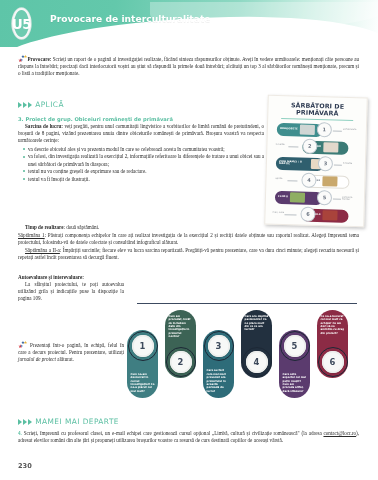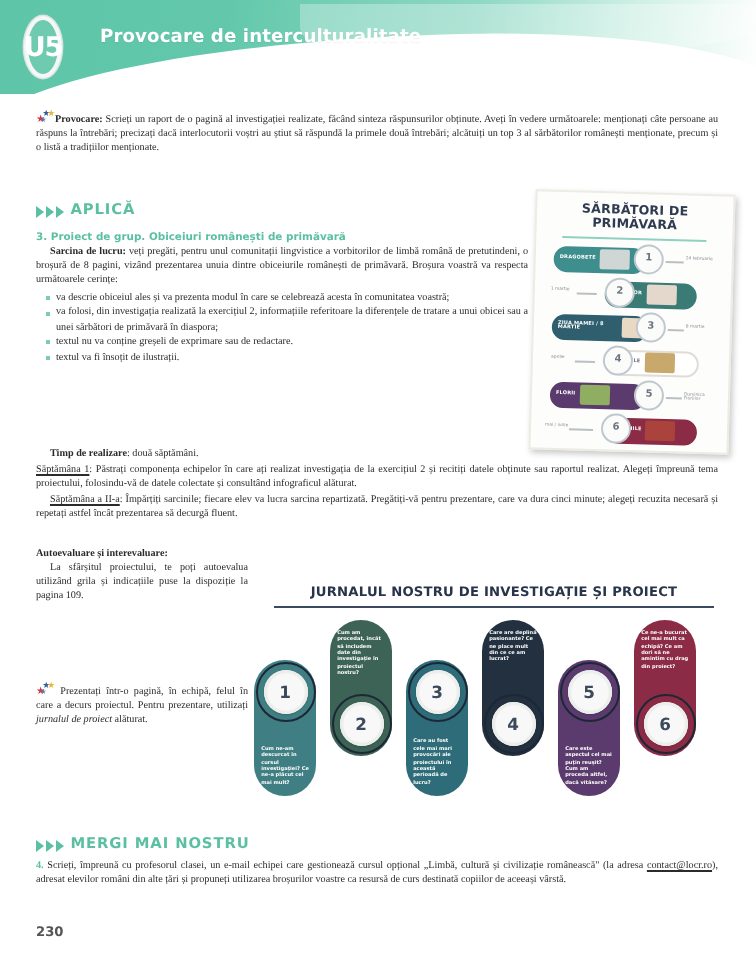--- a/index.html
+++ b/index.html
@@ -73,23 +73,23 @@
   .s4 { left:2.0px; top:3.0px; color:#4a7ebb; font-size:3.6px !important; }
 
   #intro {
     position:absolute; left:18px; top:55px; width:341px;
   }
 
   
   .sec-head {
     position:absolute;
     font-family:"DejaVu Sans", sans-serif;
-    font-weight:bold; font-size:7.4px;
+    font-weight:normal; font-size:7.4px;
     color:#5bbfa2; letter-spacing:.45px;
-    display:flex; align-items:flex-end; gap:3px;
+    display:flex; align-items:center; gap:3px;
   }
   .arrows { display:inline-flex; gap:1.1px; }
   .arrows b {
     display:block; width:0; height:0;
     border-left:4.6px solid #5bbfa2;
     border-top:3.4px solid transparent;
     border-bottom:3.4px solid transparent;
   }
   #head-aplica { left:18px; top:100px; }
   #head-mergi  { left:18px; top:417px; }
@@ -328,21 +328,20 @@
         <span class="thumb" style="background:#a9433b;"></span>
       </div>
       <div class="br-circ" style="left:30px;">6</div>
       <div class="br-lead" style="left:14px;width:12px;"></div>
       <div class="br-note" style="left:2px;">mai / iunie</div>
     </div>
   </div>
 </div>
 
 <div id="journal">
-  <div id="j-title">JURNALUL NOSTRU DE INVESTIGAȚIE ȘI PROIECT</div>
   <div id="j-rule"></div>
 
   <div class="j-card down" style="left:0px;  top:38px; background:#3f7e82;">
     <div class="q">Cum ne-am descurcat în cursul investigației? Ce ne-a plăcut cel mai mult?</div>
   </div>
   <div class="j-ring" style="left:0.5px; top:38.5px;"></div>
   <div class="j-num" style="left:4.5px; top:42.5px;">1</div>
 
   <div class="j-card up" style="left:38px; top:18px; background:#3c6355;">
     <div class="q">Cum am procedat, încât să includem date din investigație în proiectul nostru?</div>
@@ -374,20 +373,20 @@
   <div class="j-ring" style="left:190.5px; top:54.5px;"></div>
   <div class="j-num" style="left:194.5px; top:58.5px;">6</div>
 </div>
 
 <div class="sec-head" id="head-mergi">
   <span class="arrows">
       <b></b>
       <b></b>
       <b></b>
     </span>
-  <span>MERGI MAI NOSTRU</span>
+  <span>MAMEI MAI DEPARTE</span>
 </div>
 
 <div id="mergi-body" class="para">
   <span class="num">4.</span><span> Scrieți, împreună cu profesorul clasei, un e-mail echipei care gestionează cursul opțional „Limbă, cultură și civilizație românească" (la adresa </span><a class="mail" href="#">contact@locr.ro</a><span>), adresat elevilor români din alte țări și propuneți utilizarea broșurilor voastre ca resursă de curs destinată copiilor de aceeași vârstă.</span>
 </div>
 
 <div id="pageno">230</div>
 
 </body></html>

